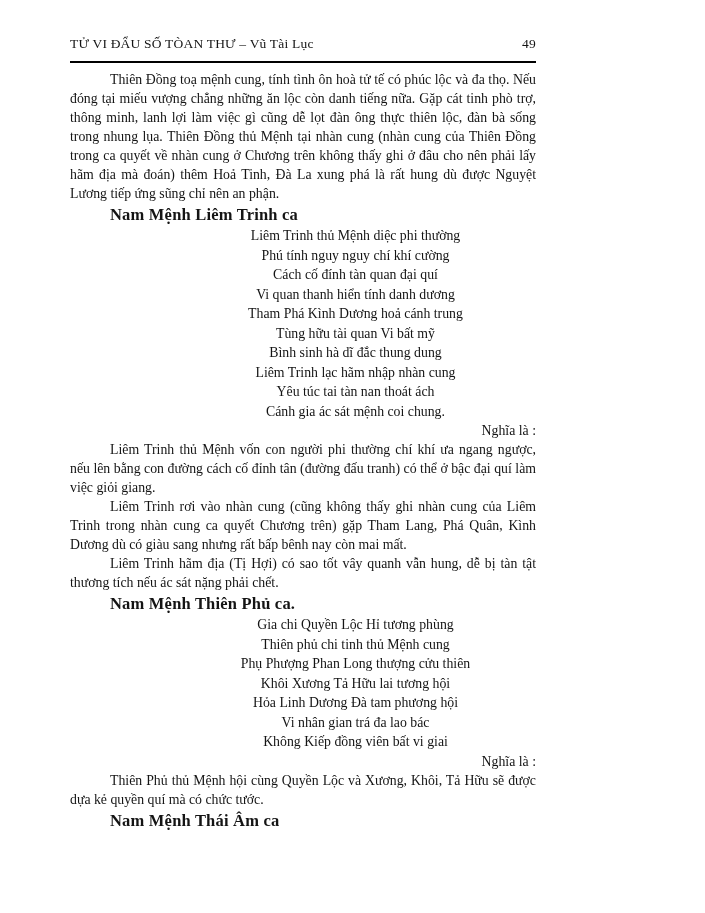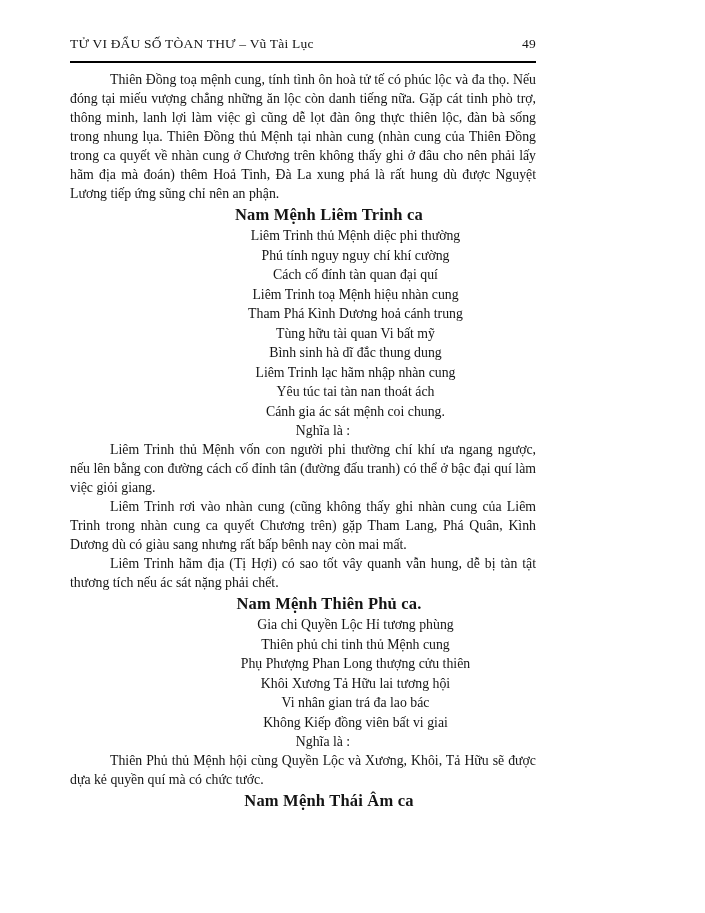--- a/index.html
+++ b/index.html
@@ -42,36 +42,36 @@
     text-align: justify;
   }
   .para {
     text-indent: 40px;
     margin: 0;
   }
   .section-heading {
     font-weight: bold;
     font-size: 16.5px;
     line-height: 21px;
-    margin: 1px 0 1px 52px;
-    text-align: center;
+    margin: 1px 0 1px 40px;
+    text-align: left;
     letter-spacing: 0.2px;
   }
   .verse {
     margin: 0 0 0 105px;
     text-align: center;
   }
   .verse-line {
     display: block;
     line-height: 19.5px;
     white-space: nowrap;
   }
   .meaning-label {
     margin-left: 40px;
-    text-align: center;
+    text-align: right;
   }
 </style>
 </head>
 <body>
 
 <div class="page">
 
   <div class="page-header">
     <span>TỬ VI ĐẨU SỐ TÒAN THƯ – Vũ Tài Lục</span>
     <span>49</span>
@@ -82,21 +82,21 @@
   <div class="content">
 
     <p class="para">Thiên Đồng toạ mệnh cung, tính tình ôn hoà tử tế có phúc lộc và đa thọ. Nếu đóng tại miếu vượng chẳng những ăn lộc còn danh tiếng nữa. Gặp cát tinh phò trợ, thông minh, lanh lợi làm việc gì cũng dễ lọt đàn ông thực thiên lộc, đàn bà sống trong nhung lụa. Thiên Đồng thủ Mệnh tại nhàn cung (nhàn cung của Thiên Đồng trong ca quyết về nhàn cung ở Chương trên không thấy ghi ở đâu cho nên phải lấy hãm địa mà đoán) thêm Hoả Tinh, Đà La xung phá là rất hung dù được Nguyệt Lương tiếp ứng sũng chỉ nên an phận.</p>
 
     <div class="section-heading">Nam Mệnh Liêm Trinh ca</div>
 
     <div class="verse">
       <span class="verse-line">Liêm Trinh thủ Mệnh diệc phi thường</span>
       <span class="verse-line">Phú tính nguy nguy chí khí cường</span>
       <span class="verse-line">Cách cố đính tàn quan đại quí</span>
-      <span class="verse-line">Liêm Trinh toạ Mệnh hiệu nhàn cung</span>
+      <span class="verse-line">Vi quan thanh hiển tính danh dương</span>
       <span class="verse-line">Tham Phá Kình Dương hoả cánh trung</span>
       <span class="verse-line">Tùng hữu tài quan Vi bất mỹ</span>
       <span class="verse-line">Bình sinh hà dĩ đắc thung dung</span>
       <span class="verse-line">Liêm Trinh lạc hãm nhập nhàn cung</span>
       <span class="verse-line">Yêu túc tai tàn nan thoát ách</span>
       <span class="verse-line">Cánh gia ác sát mệnh coi chung.</span>
     </div>
 
     <div class="meaning-label">Nghĩa là :</div>
 
@@ -104,20 +104,21 @@
     <p class="para">Liêm Trinh rơi vào nhàn cung (cũng không thấy ghi nhàn cung của Liêm Trinh trong nhàn cung ca quyết Chương trên) gặp Tham Lang, Phá Quân, Kình Dương dù có giàu sang nhưng rất bấp bênh nay còn mai mất.</p>
     <p class="para">Liêm Trinh hãm địa (Tị Hợi) có sao tốt vây quanh vẫn hung, dễ bị tàn tật thương tích nếu ác sát nặng phải chết.</p>
 
     <div class="section-heading">Nam Mệnh Thiên Phủ ca.</div>
 
     <div class="verse">
       <span class="verse-line">Gia chi Quyền Lộc Hỉ tương phùng</span>
       <span class="verse-line">Thiên phủ chi tinh thủ Mệnh cung</span>
       <span class="verse-line">Phụ Phượng Phan Long thượng cửu thiên</span>
       <span class="verse-line">Khôi Xương Tả Hữu lai tương hội</span>
+      <span class="verse-line">Hỏa Linh Dương Đà tam phương hội</span>
       <span class="verse-line">Vi nhân gian trá đa lao bác</span>
       <span class="verse-line">Không Kiếp đồng viên bất vi giai</span>
     </div>
 
     <div class="meaning-label">Nghĩa là :</div>
 
     <p class="para">Thiên Phủ thủ Mệnh hội cùng Quyền Lộc và Xương, Khôi, Tả Hữu sẽ được dựa kẻ quyền quí mà có chức tước.</p>
 
     <div class="section-heading">Nam Mệnh Thái Âm ca</div>
 

